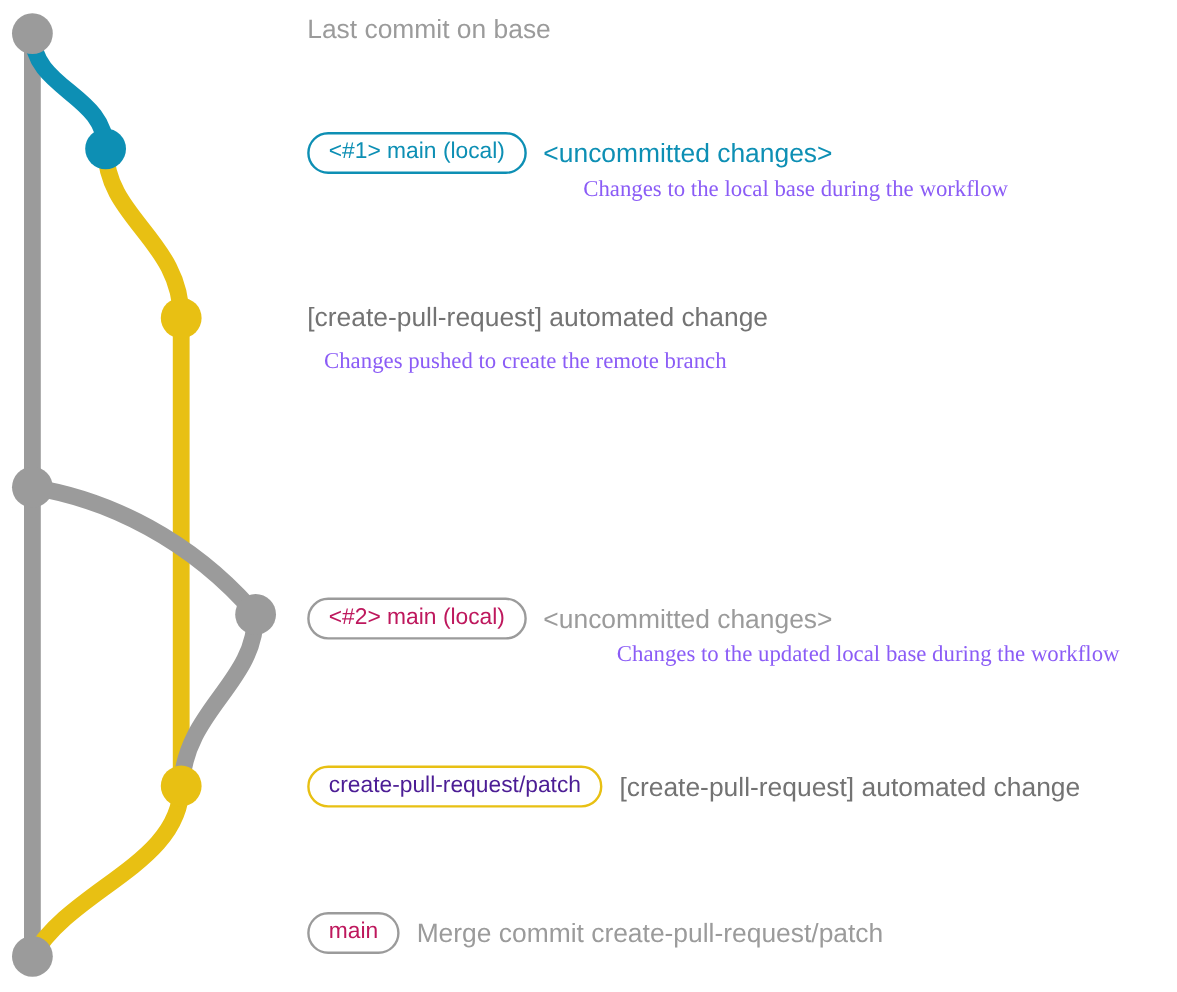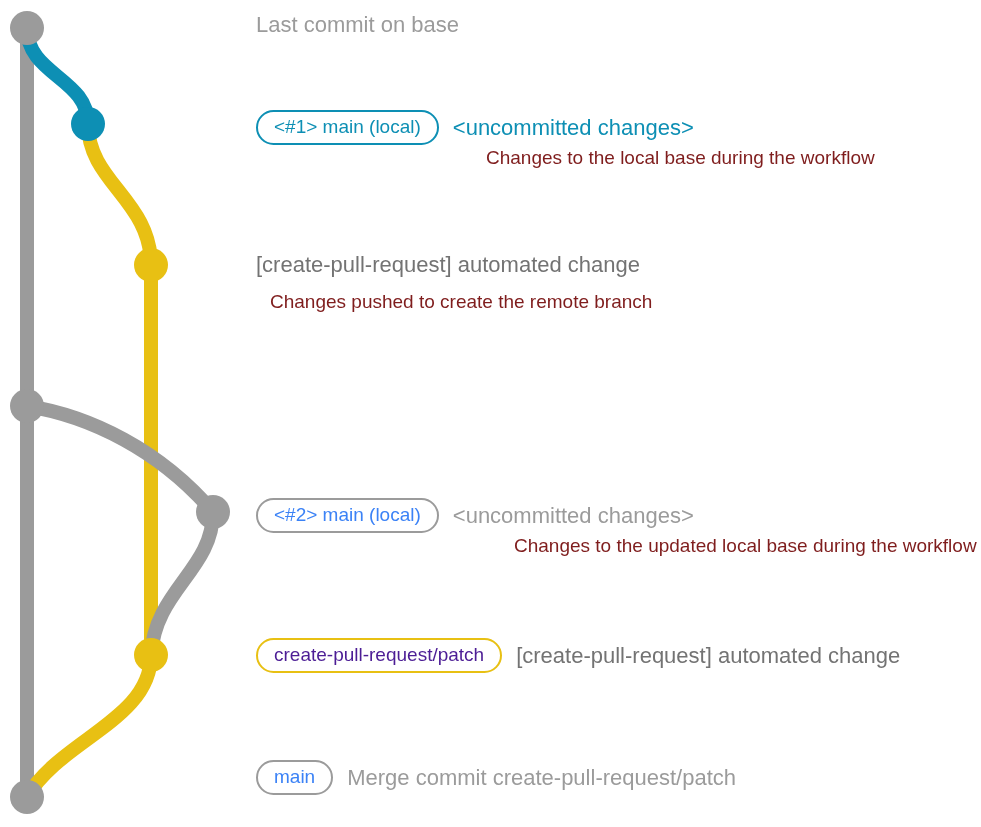--- a/index.html
+++ b/index.html
@@ -43,38 +43,38 @@
   .badge.teal {
     border-color: #0d8fb4;
     color: #0d8fb4;
   }
   .badge.yellow {
     border-color: #e8c013;
     color: #4c1d95;
   }
   .badge.gray {
     border-color: #9b9b9b;
-    color: #3b82f6;
+    color: #be185d;
     text-align: center;
   }
   .subject {
     font-size: 22px;
     line-height: 1;
     margin-left: 14px;
   }
   .subject.teal  { color: #0d8fb4; }
   .subject.yellow{ color: #737373; }
   .subject.gray  { color: #9b9b9b; }
   .subject.plain { color: #9b9b9b; margin-left: 0; }
   .desc {
     position: absolute;
-    font-family: Liberation Sans, sans-serif;
+    font-family: Liberation Serif, serif;
     font-size: 19px;
     line-height: 1;
-    color: #7f1d1d;
+    color: #8b5cf6;
     white-space: nowrap;
   }
 </style>
 </head>
 <body>
 
 <div id="stage">
 
   <svg id="graph" viewBox="0 0 260 827" width="260" height="827">
 

